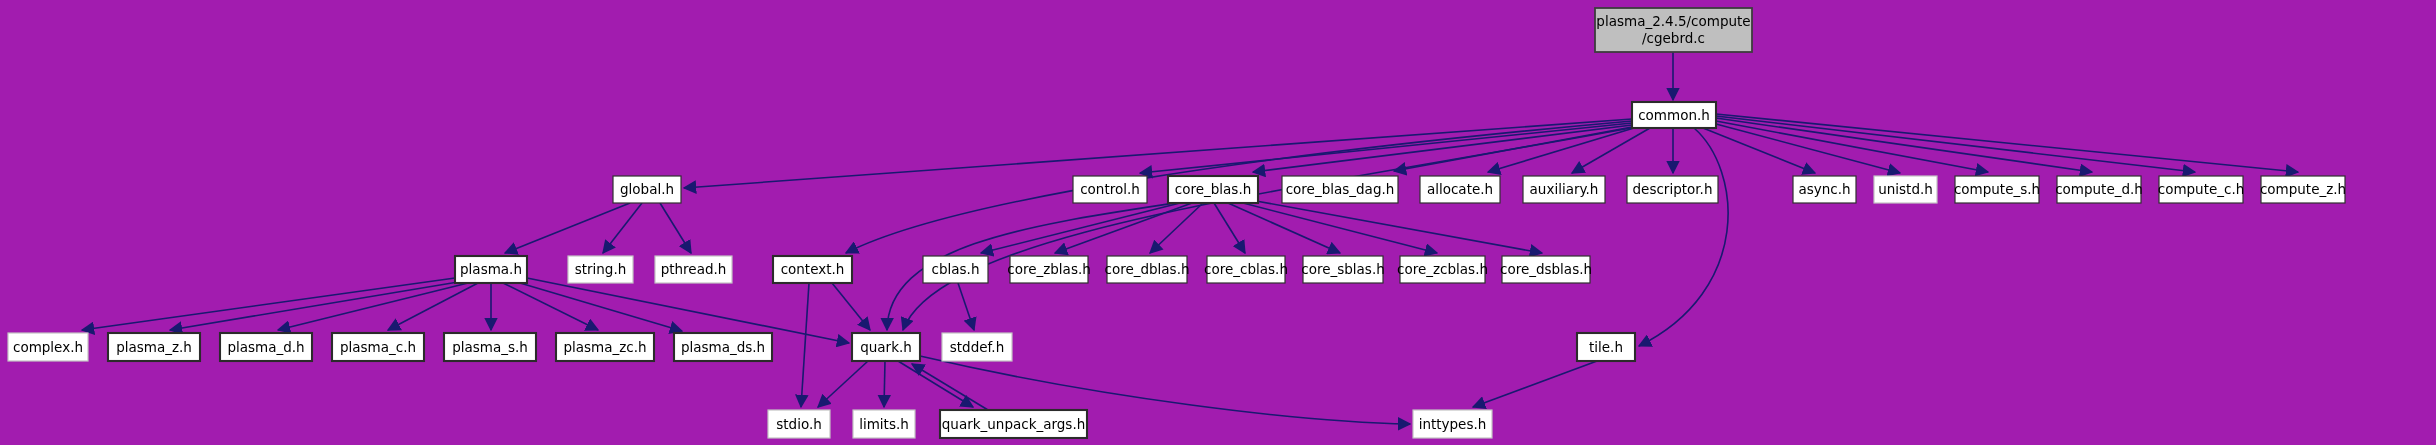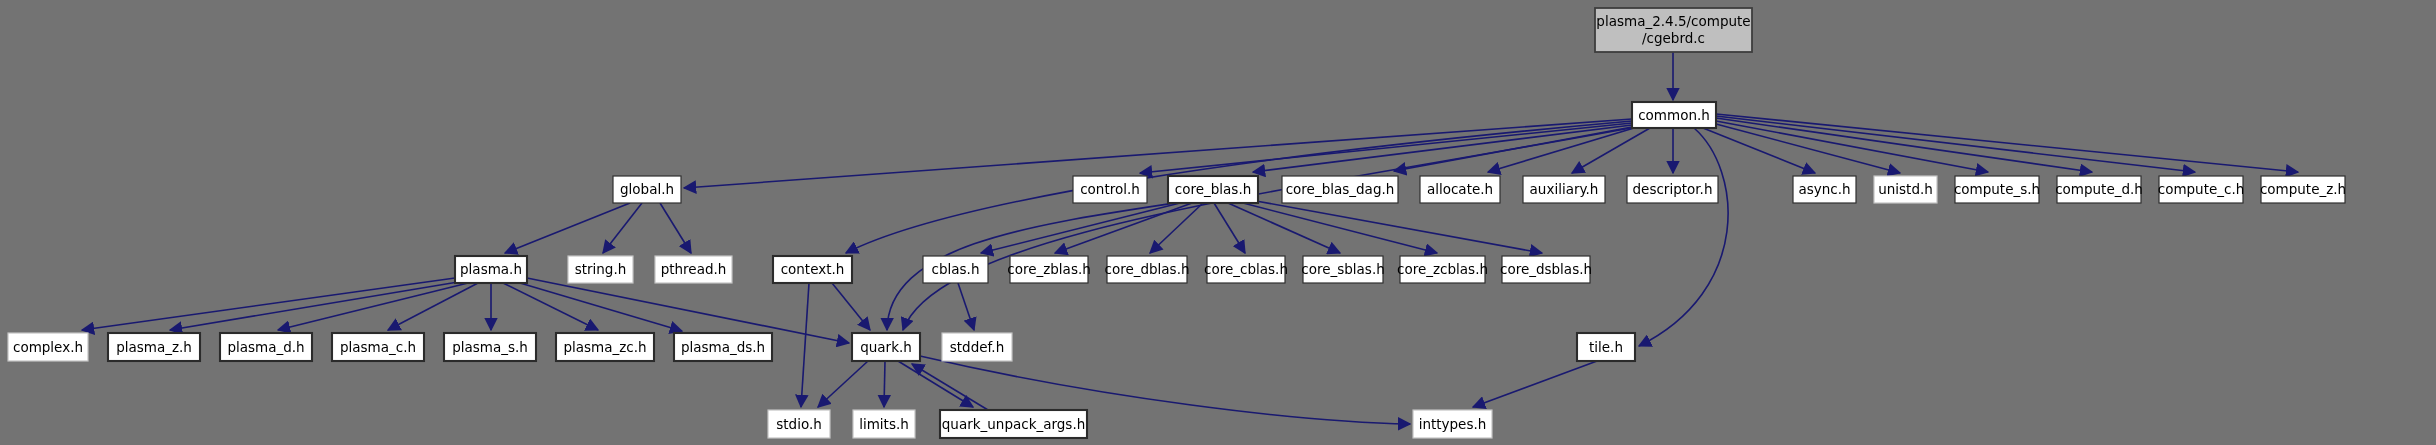--- a/index.html
+++ b/index.html
@@ -1,16 +1,16 @@
 <!DOCTYPE html>
 <html><head>
 <meta charset="utf-8">
 <style>
   html,body{margin:0;padding:0;background:#ffffff;}
-  .canvas{position:relative;width:2436px;height:445px;background:#737373;overflow:hidden;
+  .canvas{position:relative;width:2436px;height:445px;background:#a21caf;overflow:hidden;
           font-family:"DejaVu Sans","Liberation Sans",sans-serif;}
   svg{display:block;}
   .edge{fill:none;stroke:#191970;stroke-width:1.6px;}
   .node-rect{fill:#ffffff;stroke:#303030;stroke-width:1.2px;}
   .node-rect.bold{stroke-width:2.1px;stroke:#2b2b2b;}
   .node-rect.system{stroke:#c3c3c3;stroke-width:1.2px;}
   .node-rect.root{fill:#bfbfbf;stroke:#3d3d3d;stroke-width:1.8px;}
   .node-label{font-family:"DejaVu Sans","Liberation Sans",sans-serif;font-size:13.5px;fill:#000000;
               text-anchor:middle;}
 </style>

